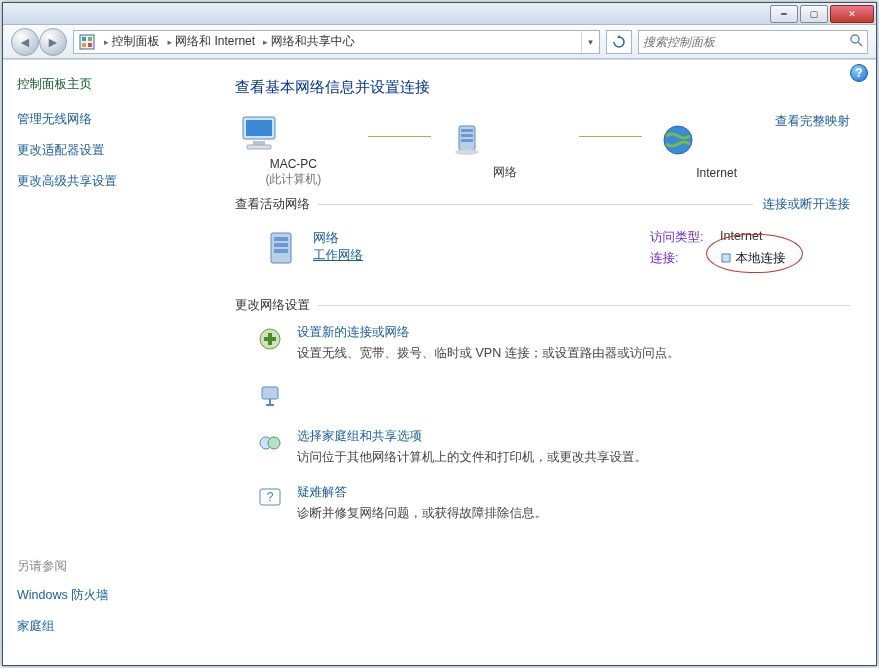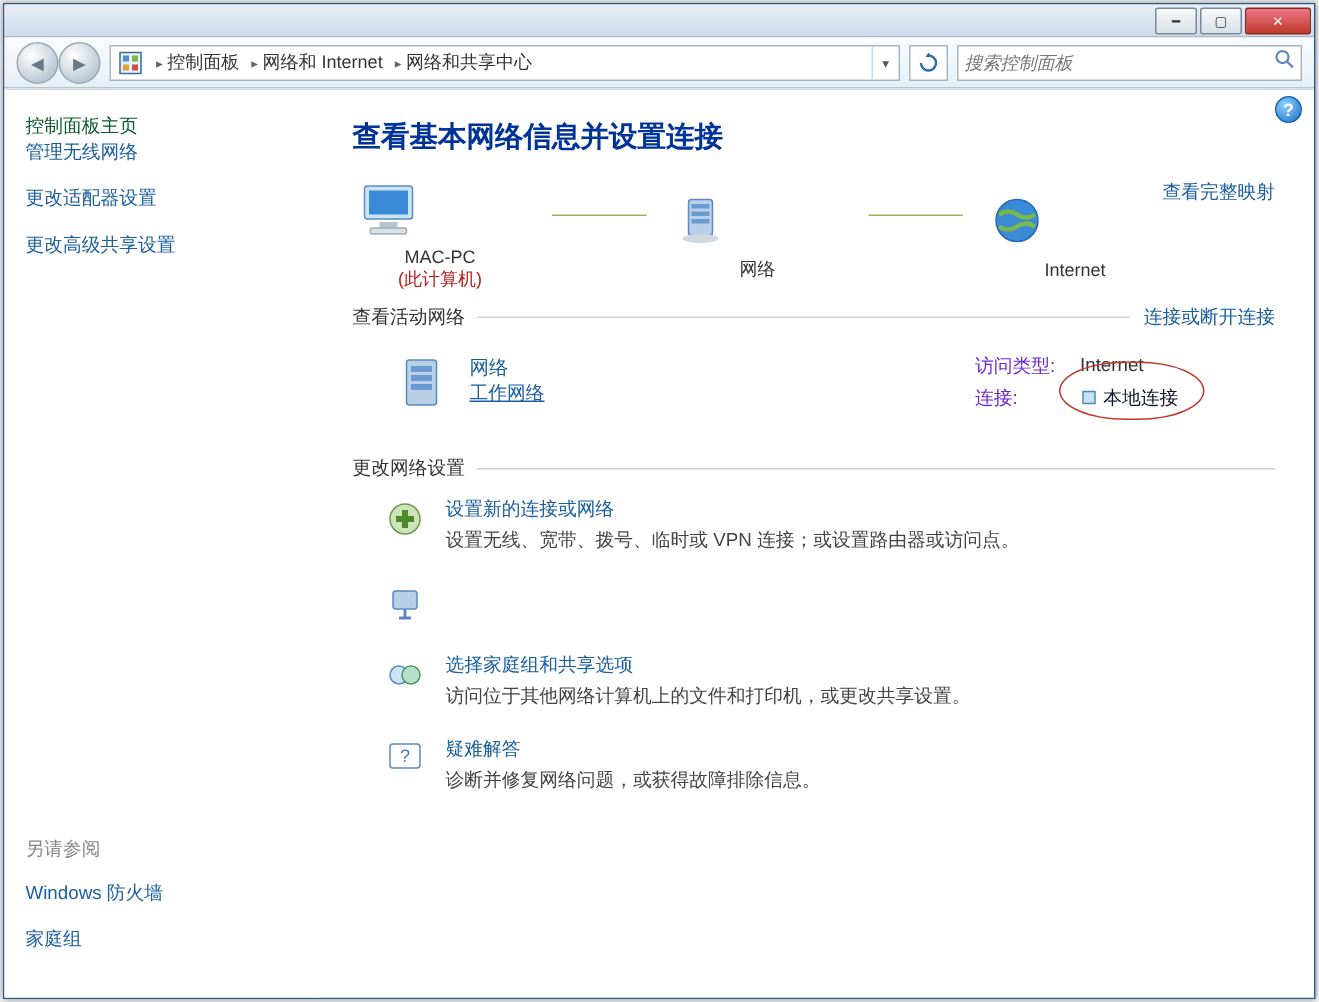--- a/index.html
+++ b/index.html
@@ -20,34 +20,34 @@
 .addr .seg { padding: 0 4px; display:flex; align-items:center; gap:3px; height:100%; }
 .addr .chev { color:#666; font-size:9px; }
 .addr .drop { width:18px; text-align:center; border-left:1px solid #ccd6e0; color:#555; font-size:9px; height:100%; display:flex;align-items:center;justify-content:center; }
 .refreshbtn { width:26px; height:24px; border:1px solid #a8b4c0; background:#fff; display:flex;align-items:center;justify-content:center; }
 .search { width:230px; height:24px; border:1px solid #a8b4c0; background:#fff; display:flex; align-items:center; padding:0 4px; }
 .search input { border:0; outline:0; flex:1; font-size:12px; color:#888; font-style:italic; background:transparent; }
 
 
 .body { flex:1; display:flex; background:#fff; border-top:1px solid #d0d8e0; overflow:hidden; position:relative; }
 .sidebar { width:210px; background:#fff; padding:16px 14px; font-size:12.5px; color:#1a5fa0; display:flex; flex-direction:column; }
-.sidebar .heading { color:#0b5a2a; margin-bottom:0; }
+.sidebar .heading { color:#0b5a2a; margin-bottom:18px; }
 .sidebar a { color:#1a5fa0; text-decoration:none; display:block; margin-bottom:14px; }
 .sidebar .spacer { flex:1; }
 .sidebar .seealso-h { color:#888; margin-bottom:12px;font-family:Liberation Mono, monospace; }
 
 .main { flex:1; padding:18px 26px 18px 22px; font-size:12.5px; color:#333; position:relative; overflow:auto; }
 .helpicon { position:absolute; right:8px; top:4px; width:18px; height:18px; border-radius:50%; background:radial-gradient(circle at 35% 30%, #8cd0ff, #1a70c8); color:#fff; display:flex;align-items:center;justify-content:center; font-size:12px; font-weight:bold; border:1px solid #0a60b8; }
-h1.page-title { color:#003399; font-size:19px; font-weight:bold; margin-bottom:16px; }
+h1.page-title { color:#003399; font-size:15px; font-weight:normal; margin-bottom:16px; }
 
 
 .maprow { display:flex; align-items:center; justify-content:center; gap:16px; margin-bottom:4px; position:relative; }
 .mapitem { width:130px; text-align:center; }
 .mapitem .label { margin-top:4px; font-size:12px; }
-.mapitem .sublabel { font-size:12px; color:#b91c1c; }
+.mapitem .sublabel { font-size:12px; color:#737373; }
 .connector { width:70px; height:0; border-top:1.5px solid #9ab85a; position:relative; top:-14px; }
 .linkright { color:#1a5fa0; text-decoration:none; float:right; font-size:12.5px; }
 
 
 .sect { margin-top:8px; }
 .sect-h { display:flex; align-items:center; margin-bottom:10px; }
 .sect-h .txt { color:#333; margin-right:8px; white-space:nowrap; }
 .sect-h .rule { flex:1; height:1px; background:#d0d6dc; }
 .sect-h .lnk { color:#1a5fa0; text-decoration:none; margin-left:10px; white-space:nowrap; }
 

